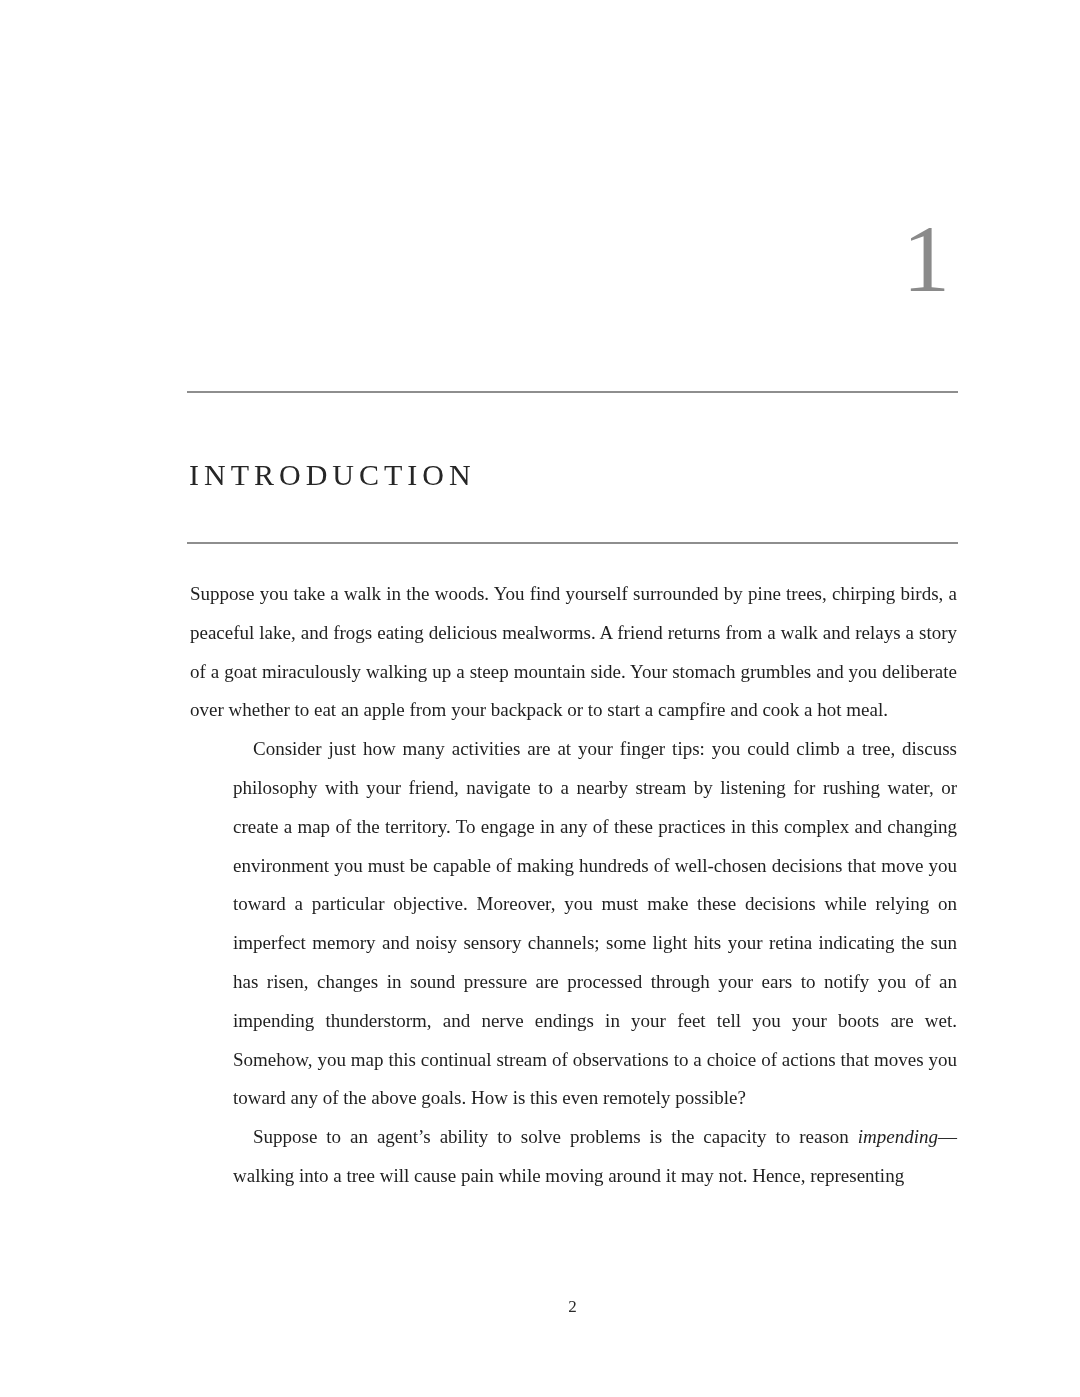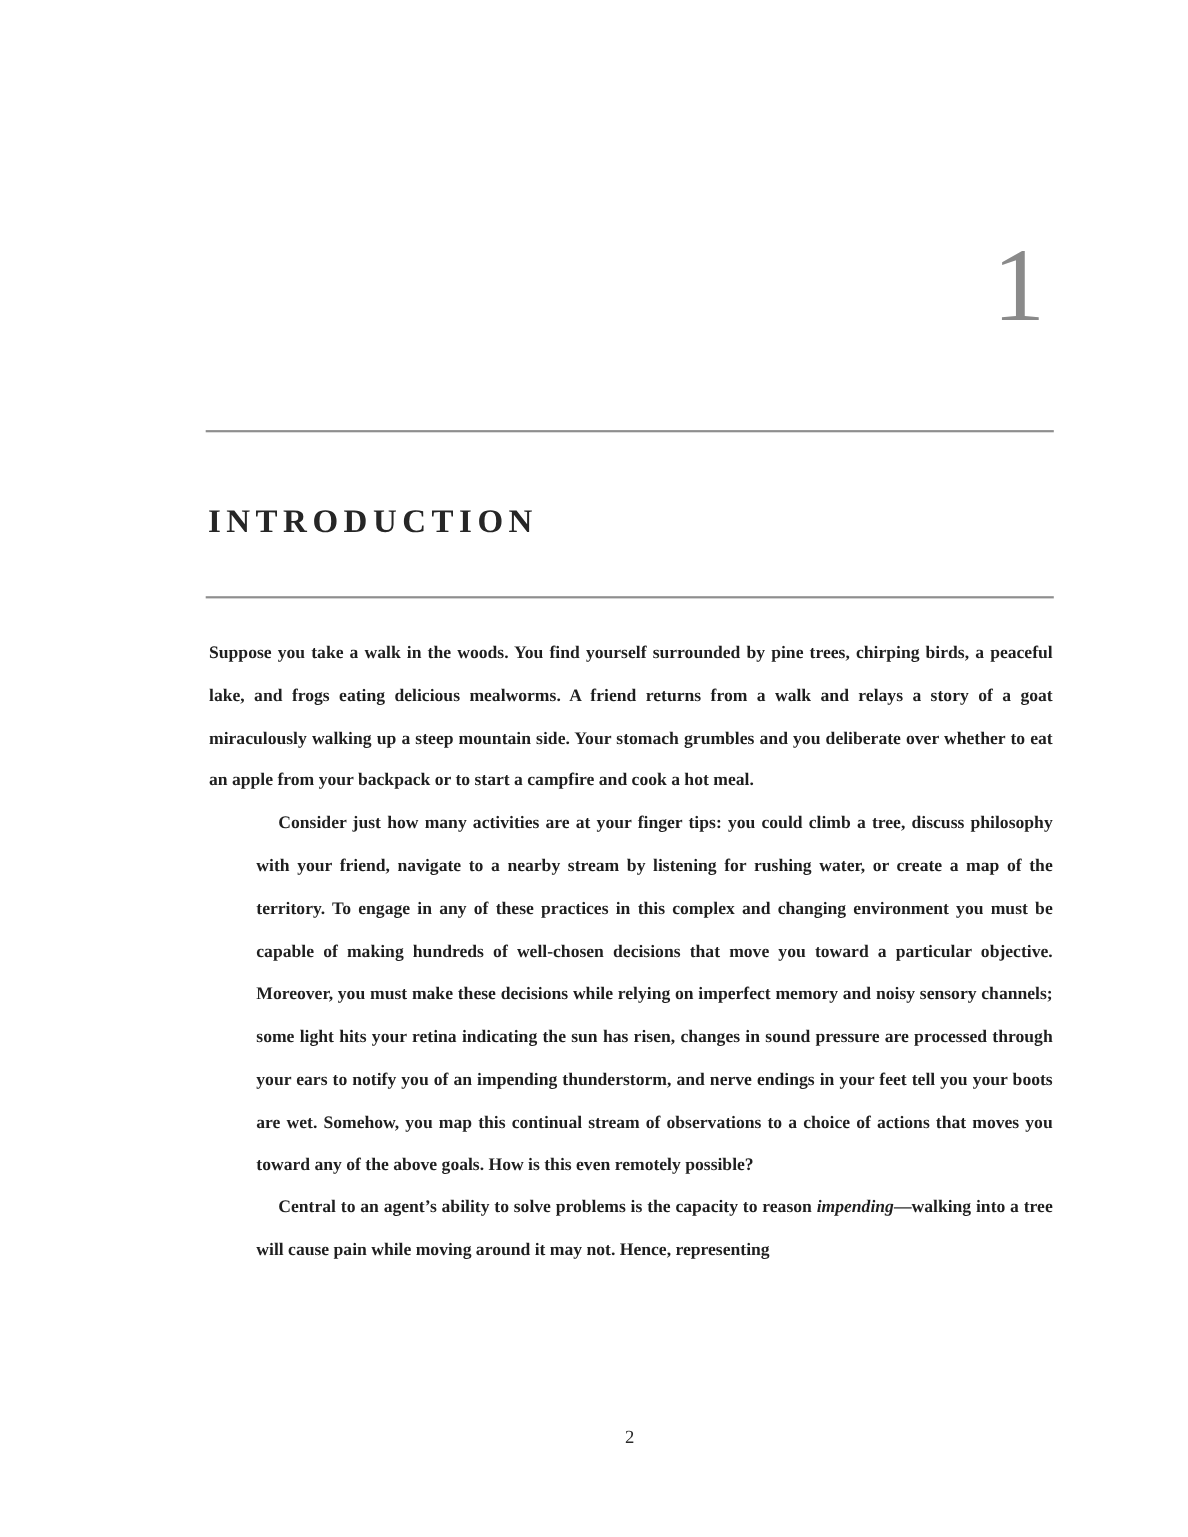--- a/index.html
+++ b/index.html
@@ -45,33 +45,32 @@
   }
   .rule-top { top: 391px; }
   .rule-under-title { top: 542px; }
   .chapter-title {
     position: absolute;
     top: 458px;
     left: 2px;
     font-size: 30px;
     letter-spacing: 5px;
     color: var(--title);
-    font-weight: 700;
+    font-weight: 400;
     white-space: nowrap;
   }
   .body-text {
     position: absolute;
     top: 575px;
     left: 3px;
     right: 1px;
-    font-size: 16px;
+    font-size: 19px;
     line-height: 38.8px;
     text-align: justify;
     color: var(--text);
-    font-weight: bold;
   }
   .body-text p { margin: 0; padding: 0; }
   .body-text p.indent { text-indent: 20px; margin-left: 43px; }
   .body-text em { font-style: italic; }
   .page-number {
     position: absolute;
     top: 1297px;
     left: 0;
     right: 0;
     text-align: center;
@@ -89,19 +88,19 @@
 
     <div class="rule rule-top"></div>
 
     <div class="chapter-title">INTRODUCTION</div>
 
     <div class="rule rule-under-title"></div>
 
     <div class="body-text">
         <p class=""><span>Suppose you take a walk in the woods. You find yourself surrounded by pine trees, chirping birds, a peaceful lake, and frogs eating delicious mealworms. A friend returns from a walk and relays a story of a goat miraculously walking up a steep mountain side. Your stomach grumbles and you deliberate over whether to eat an apple from your backpack or to start a campfire and cook a hot meal.</span></p>
         <p class="indent"><span>Consider just how many activities are at your finger tips: you could climb a tree, discuss philosophy with your friend, navigate to a nearby stream by listening for rushing water, or create a map of the territory. To engage in any of these practices in this complex and changing environment you must be capable of making hundreds of well-chosen decisions that move you toward a particular objective. Moreover, you must make these decisions while relying on imperfect memory and noisy sensory channels; some light hits your retina indicating the sun has risen, changes in sound pressure are processed through your ears to notify you of an impending thunderstorm, and nerve endings in your feet tell you your boots are wet. Somehow, you map this continual stream of observations to a choice of actions that moves you toward any of the above goals. How is this even remotely possible?</span></p>
-        <p class="indent"><span>Central to an agent’s ability to solve problems is the capacity to reason </span><em>impending</em><span>—walking into a tree will cause pain while moving around it may not. Hence, representing</span></p>
+        <p class="indent"><span>Suppose to an agent’s ability to solve problems is the capacity to reason </span><em>impending</em><span>—walking into a tree will cause pain while moving around it may not. Hence, representing</span></p>
       </div>
 
     <div class="page-number">2</div>
 
   </div>
 </div>
 
 </body></html>

